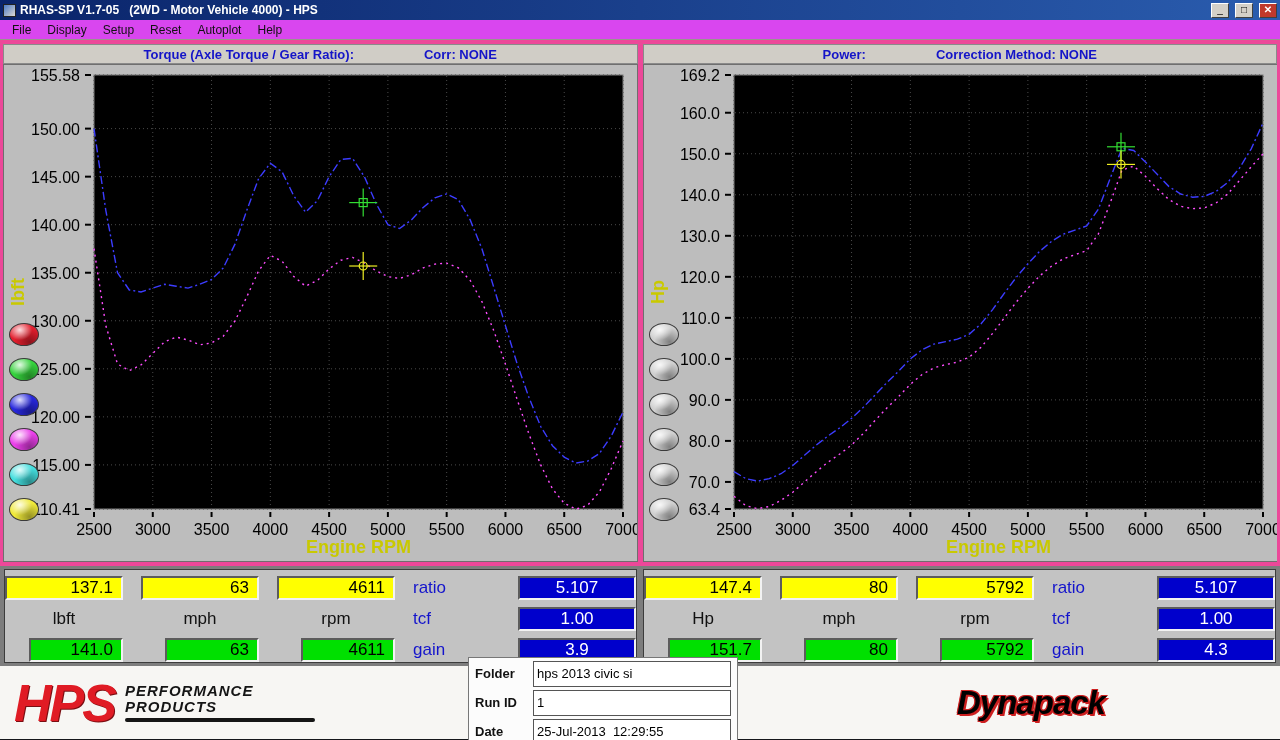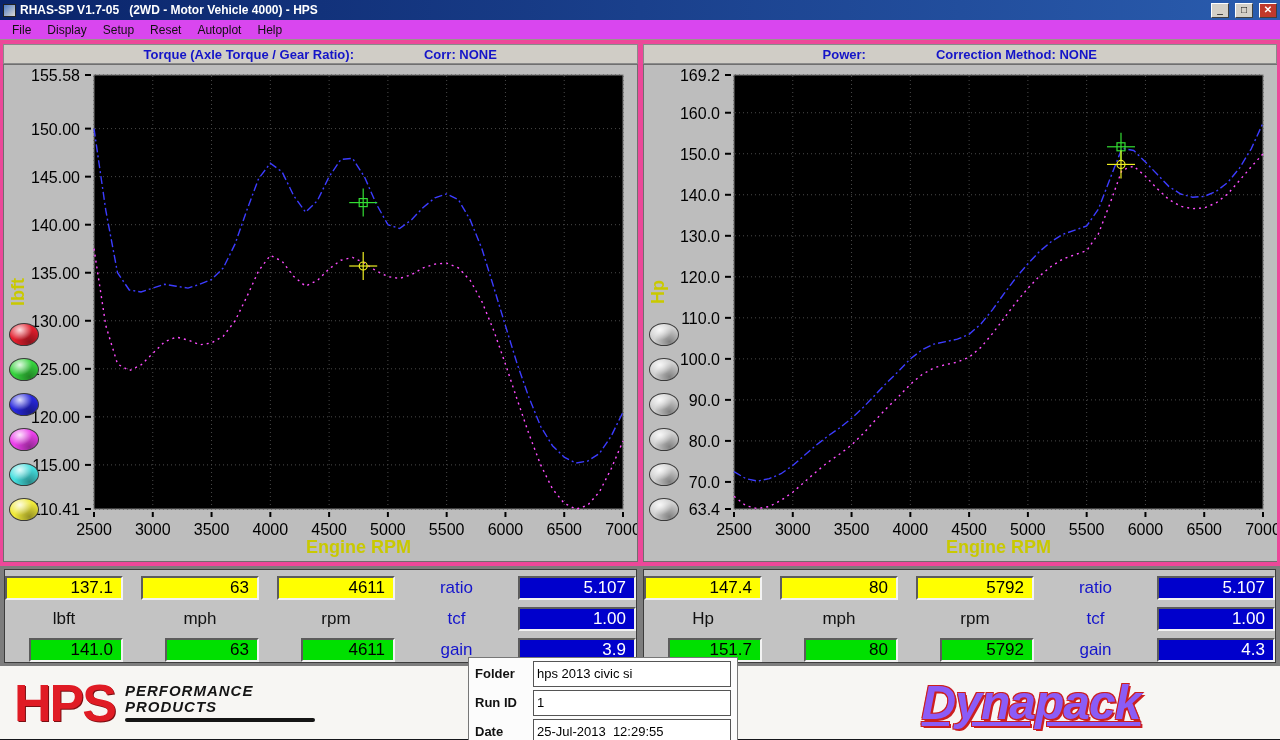--- a/index.html
+++ b/index.html
@@ -29,38 +29,38 @@
   .trace-btn { width:30px; height:23px; border-radius:50%; border:1px solid #3a3a3a; }
 
   
   .readouts { display:flex; gap:6px; padding:3px 4px; height:100px; background:#7d7d7d; }
   .readout-half { flex:1; background:#c3c3c3; border:1px solid #3c3c3c; display:grid;
     grid-template-columns:118px 118px 118px 1fr 118px; grid-auto-rows:24px;
     column-gap:18px; row-gap:7px; padding:6px 0; align-items:center; }
   .val-box { height:24px; border:2px solid; border-color:#5c5c5c #f2f2f2 #f2f2f2 #5c5c5c; font-size:17px; text-align:right; padding:0 8px; line-height:20px; }
   .val-box.yellow { background:#ffff00; color:#000; }
   .val-box.green  { background:#00e000; color:#000;margin-left:24px; }
-  .val-box.blue   { background:#0000cc; color:#fff; }
+  .val-box.blue   { background:#0000cc; color:#fff;text-align:center; }
   .unit-label { text-align:center; font-size:17px; color:#111; }
-  .rtg-label  { text-align:center; font-size:17px; color:#1414cc; }
+  .rtg-label  { text-align:left; font-size:17px; color:#1414cc; }
 
   
   .footer { height:73px; background:#f7f6f3; display:flex; align-items:center; padding:0 14px; gap:14px; }
   .hps-logo { display:flex; align-items:center; gap:10px; width:440px; }
-  .hps-text { font-size:52px; font-weight:900; color:#e01b24; letter-spacing:-2px; text-shadow:1px 1px 0 #7a0e12; }
+  .hps-text { font-size:52px; font-weight:900; font-style:italic; color:#e01b24; letter-spacing:-2px; text-shadow:1px 1px 0 #7a0e12; }
   .hps-sub { display:flex; flex-direction:column; }
   .hps-sub span { font-size:15px; font-weight:800; font-style:italic; color:#151515; letter-spacing:1px; line-height:1.05; }
   .hps-bar { height:4px; background:#151515; border-radius:2px; margin-top:3px; width:190px; }
   .fields { border:1px solid #777; background:#fcfcfc; padding:3px 6px; display:flex; flex-direction:column; gap:3px; width:270px; }
   .field-row { display:flex; align-items:center; gap:6px; }
   .field-label { width:52px; font-size:13px; font-weight:bold; color:#111; }
   .field-input { flex:1; height:26px; border:1px solid #555; background:#fff; font-size:13px; padding:0 3px; font-family:"Liberation Sans",sans-serif; color:#000; }
   .dynapack { margin-left:auto; width:470px; text-align:center; }
-  .dynapack-text { font-size:48px; font-weight:900; font-style:italic; color:#8b5cf6; letter-spacing:-1px; line-height:1.0;
-     text-shadow:2px 2px 0 #cc1f1f, -1px -1px 0 #cc1f1f, 1px -1px 0 #cc1f1f, -1px 1px 0 #cc1f1f;text-decoration:underline; }
+  .dynapack-text { font-size:33px; font-weight:900; font-style:italic; color:#000000; letter-spacing:-1px; line-height:1.0;
+     text-shadow:2px 2px 0 #cc1f1f, -1px -1px 0 #cc1f1f, 1px -1px 0 #cc1f1f, -1px 1px 0 #cc1f1f; }
   .dynapack-sub { display:flex; align-items:center; gap:8px; margin-top:1px; }
   .dynapack-sub .line { flex:1; height:3px; background:#cc1f1f; }
   .dynapack-sub span { color:#1d3fbf; font-weight:bold; font-size:13px; letter-spacing:4px; }
   .bottom-strip { height:5px; background:#15161a; }
 </style>
 </head>
 <body>
 
 <div class="app">
 

